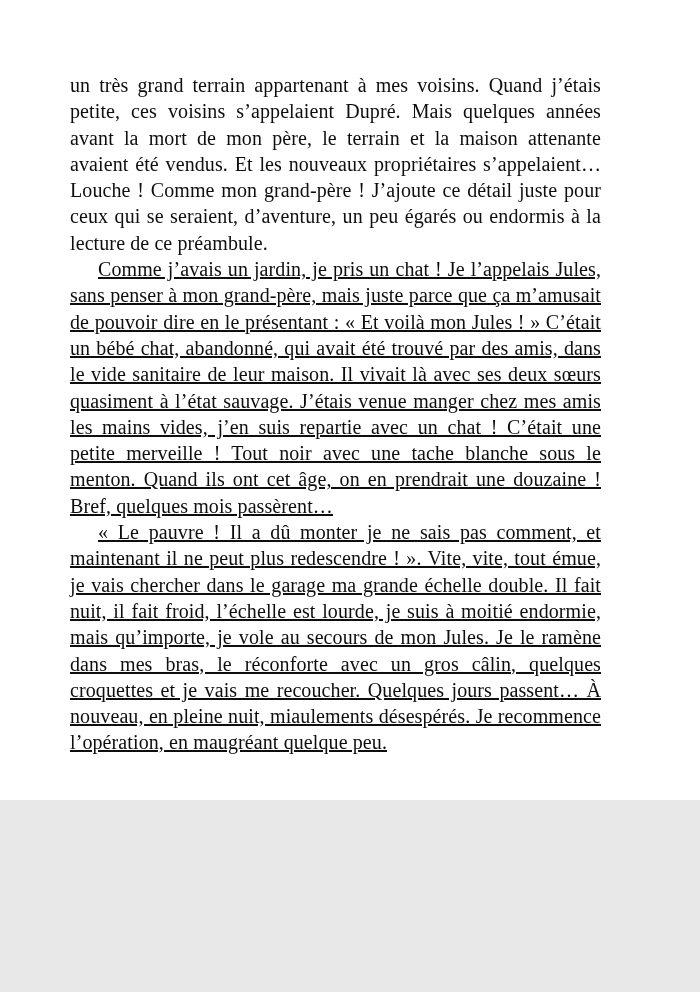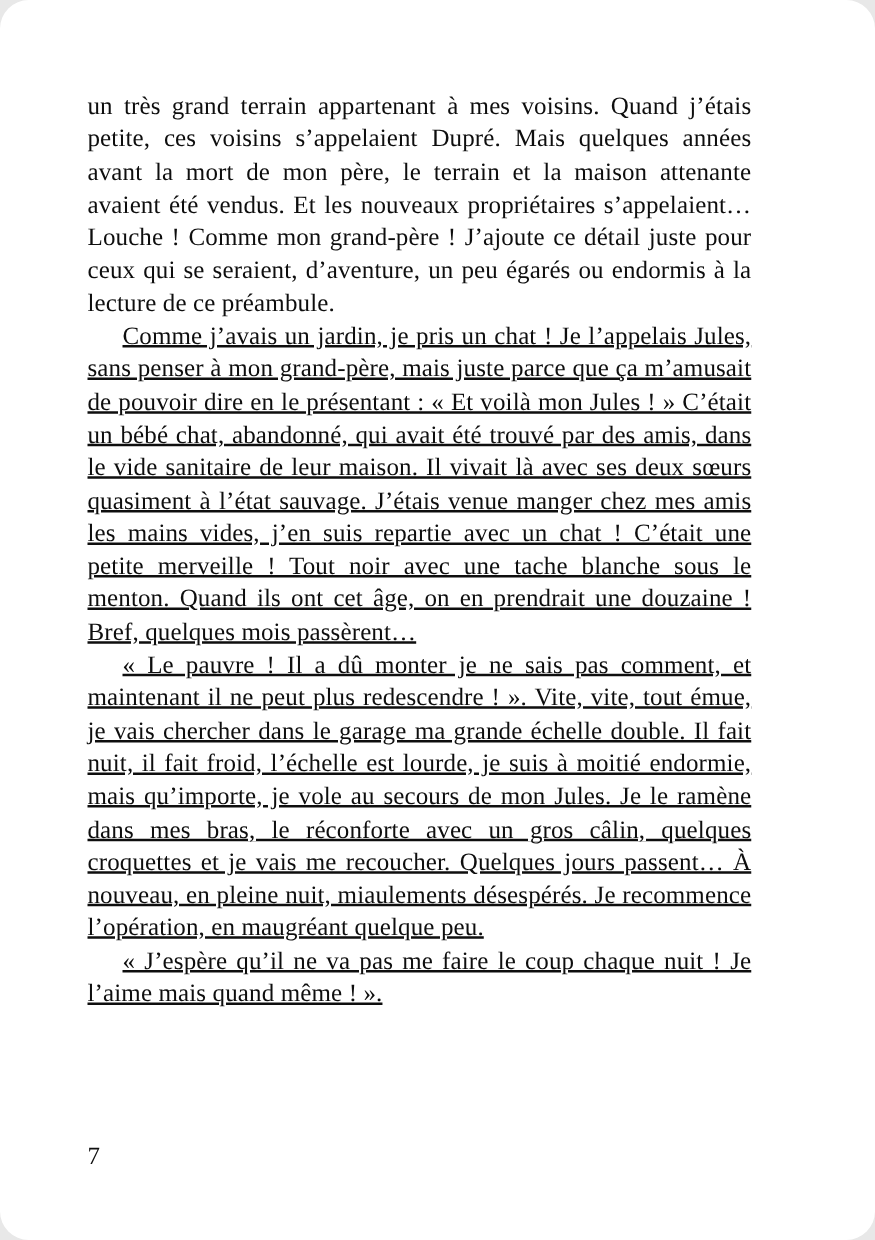--- a/index.html
+++ b/index.html
@@ -3,27 +3,26 @@
 <meta charset="utf-8">
 <style>
   html, body {
     margin: 0;
     padding: 0;
     background: #e8e8e8;
   }
   .page {
     position: relative;
     width: 700px;
-    height: 992px;
+    height: 800px;
     margin: 0 auto;
     background: #ffffff;
     color: #0e0e0e;
     font-family: "Liberation Serif", "DejaVu Serif", serif;
     overflow: hidden;
-    border-radius: 23px;
   }
   .text-block {
     position: absolute;
     left: 70px;
     top: 72px;
     width: 531px;
     font-size: 20px;
     line-height: 26.3px;
     text-align: justify;
     letter-spacing: 0.1px;
@@ -51,16 +50,15 @@
 <div class="page">
   <div class="text-block">
 
       <p>un très grand terrain appartenant à mes voisins. Quand j’étais petite, ces voisins s’appelaient Dupré. Mais quelques années avant la mort de mon père, le terrain et la maison attenante avaient été vendus. Et les nouveaux propriétaires s’appelaient… Louche&nbsp;! Comme mon grand-père&nbsp;! J’ajoute ce détail juste pour ceux qui se seraient, d’aventure, un peu égarés ou endormis à la lecture de ce préambule.</p>
 
       <p class="indent">Comme j’avais un jardin, je pris un chat&nbsp;! Je l’appelais Jules, sans penser à mon grand-père, mais juste parce que ça m’amusait de pouvoir dire en le présentant&nbsp;: «&nbsp;Et voilà mon Jules&nbsp;!&nbsp;» C’était un bébé chat, abandonné, qui avait été trouvé par des amis, dans le vide sanitaire de leur maison. Il vivait là avec ses deux sœurs quasiment à l’état sauvage. J’étais venue manger chez mes amis les mains vides, j’en suis repartie avec un chat&nbsp;! C’était une petite merveille&nbsp;! Tout noir avec une tache blanche sous le menton. Quand ils ont cet âge, on en prendrait une douzaine&nbsp;! Bref, quelques mois passèrent…</p>
 
 
       <p class="indent">«&nbsp;Le pauvre&nbsp;! Il a dû monter je ne sais pas comment, et maintenant il ne peut plus redescendre&nbsp;!&nbsp;». Vite, vite, tout émue, je vais chercher dans le garage ma grande échelle double. Il fait nuit, il fait froid, l’échelle est lourde, je suis à moitié endormie, mais qu’importe, je vole au secours de mon Jules. Je le ramène dans mes bras, le réconforte avec un gros câlin, quelques croquettes et je vais me recoucher. Quelques jours passent… À nouveau, en pleine nuit, miaulements désespérés. Je recommence l’opération, en maugréant quelque peu.</p>
 
-      <p class="indent">«&nbsp;J’espère qu’il ne va pas me faire le coup chaque nuit&nbsp;! Je l’aime mais quand même&nbsp;!&nbsp;».</p>
     </div>
   <div class="page-number">7</div>
 </div>
 
 </body></html>

